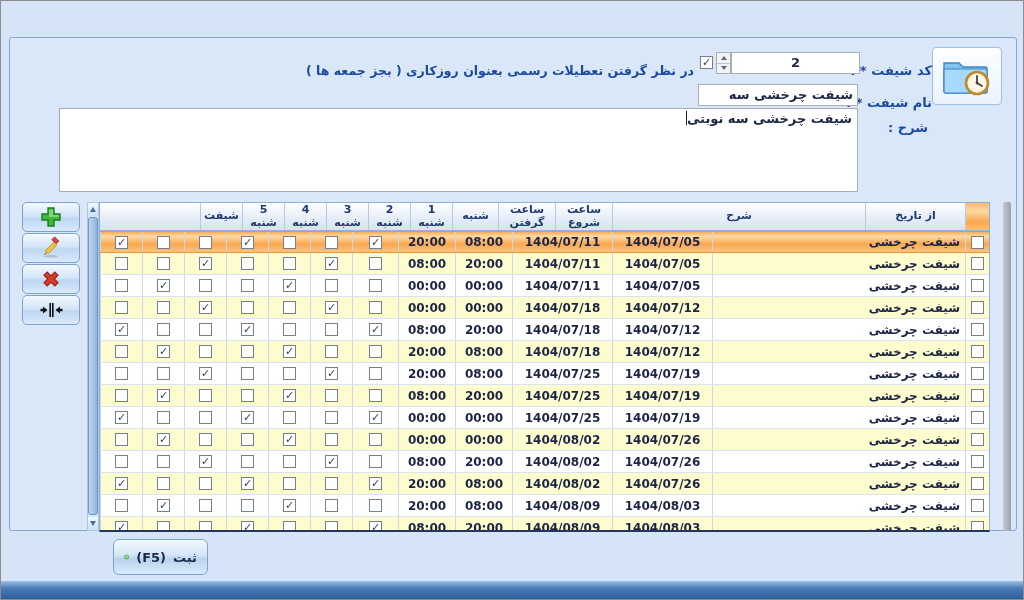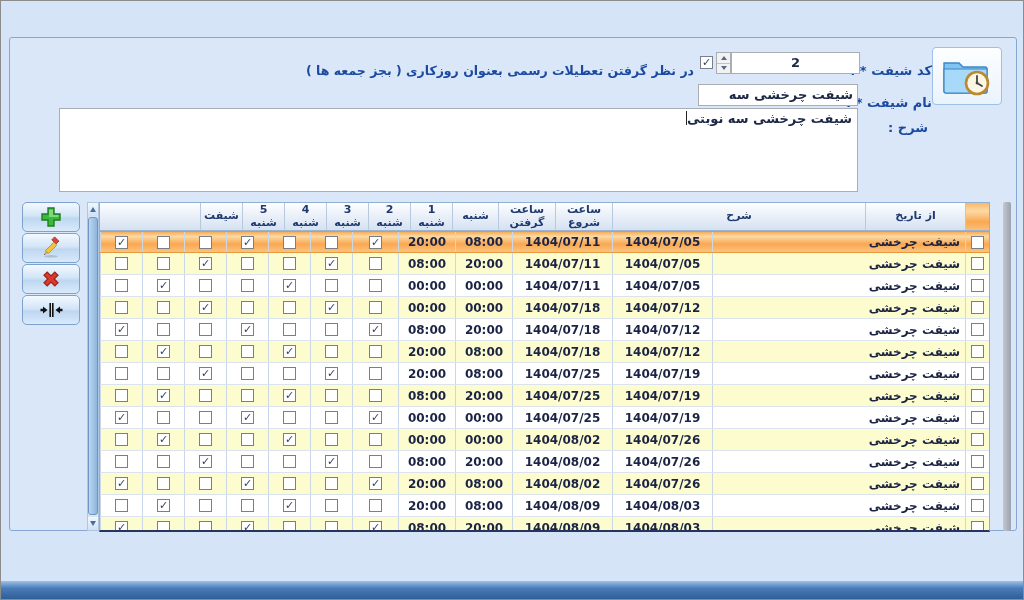--- a/index.html
+++ b/index.html
@@ -600,15 +600,24 @@
           </div>
           <div class="gcell" style="width: 42px; flex: 0 0 42px;">
             <span class="cb">✓</span>
           </div>
         </div>
       </div>
 
     <div class="right-strip"></div>
   </div>
 
+  <div class="footer-btn save-btn">
+    <svg width="26" height="26" viewBox="0 0 26 26">
+      <circle cx="13" cy="13" r="11.5" fill="#57b845" stroke="#2e7d22" stroke-width="1"></circle>
+      <circle cx="13" cy="10" r="8.5" fill="#8fd97f" opacity="0.5"></circle>
+      <path d="M7.5 13.5 L11.5 17.5 L18.5 8.5" stroke="#fff" stroke-width="3.2" fill="none" stroke-linecap="round" stroke-linejoin="round"></path>
+    </svg>
+    <span>(F5)</span>
+    <span>ثبت</span>
+  </div>
 
   <div class="bottom-band"></div>
 </div>
 
 </body></html>

